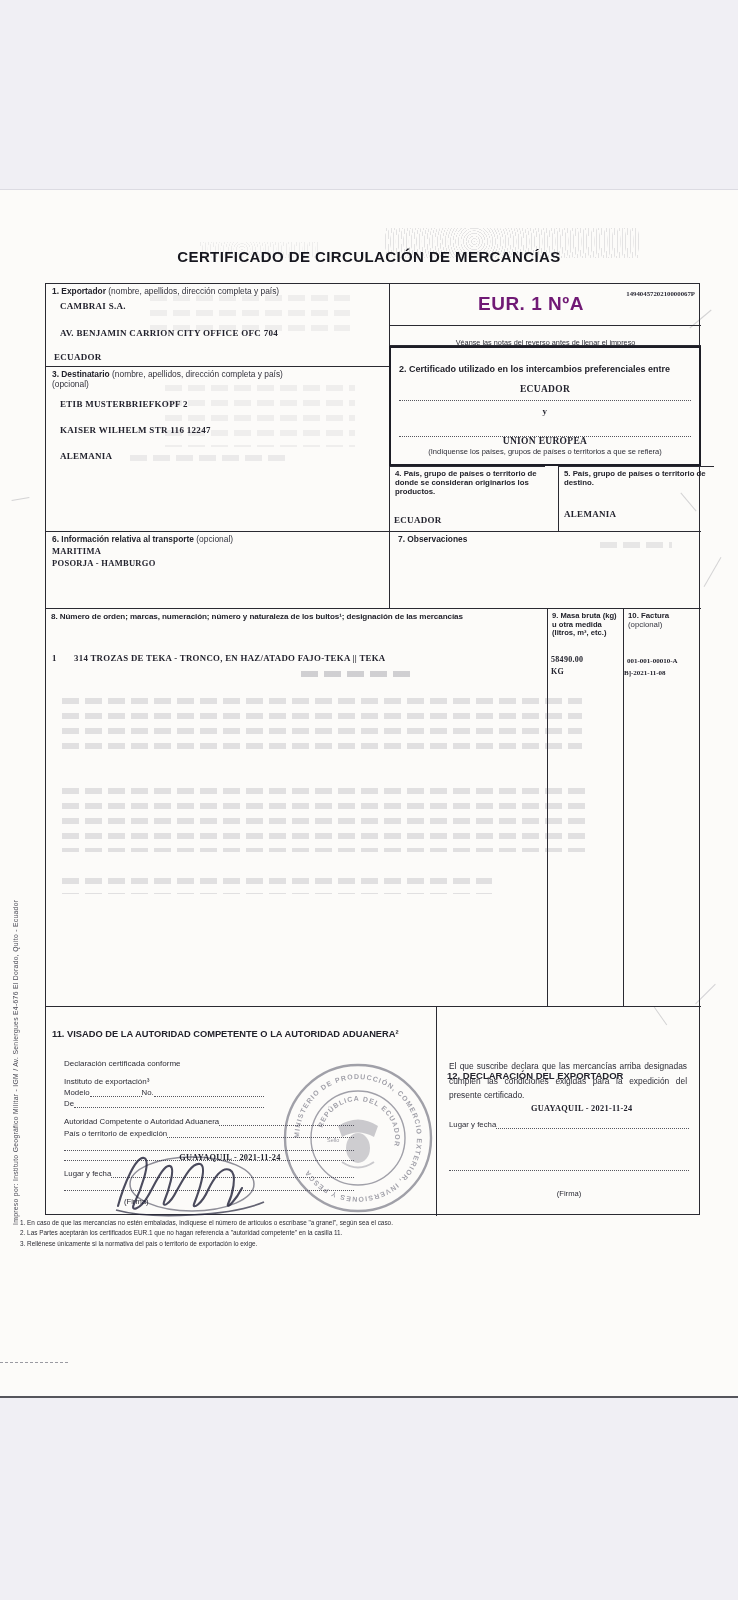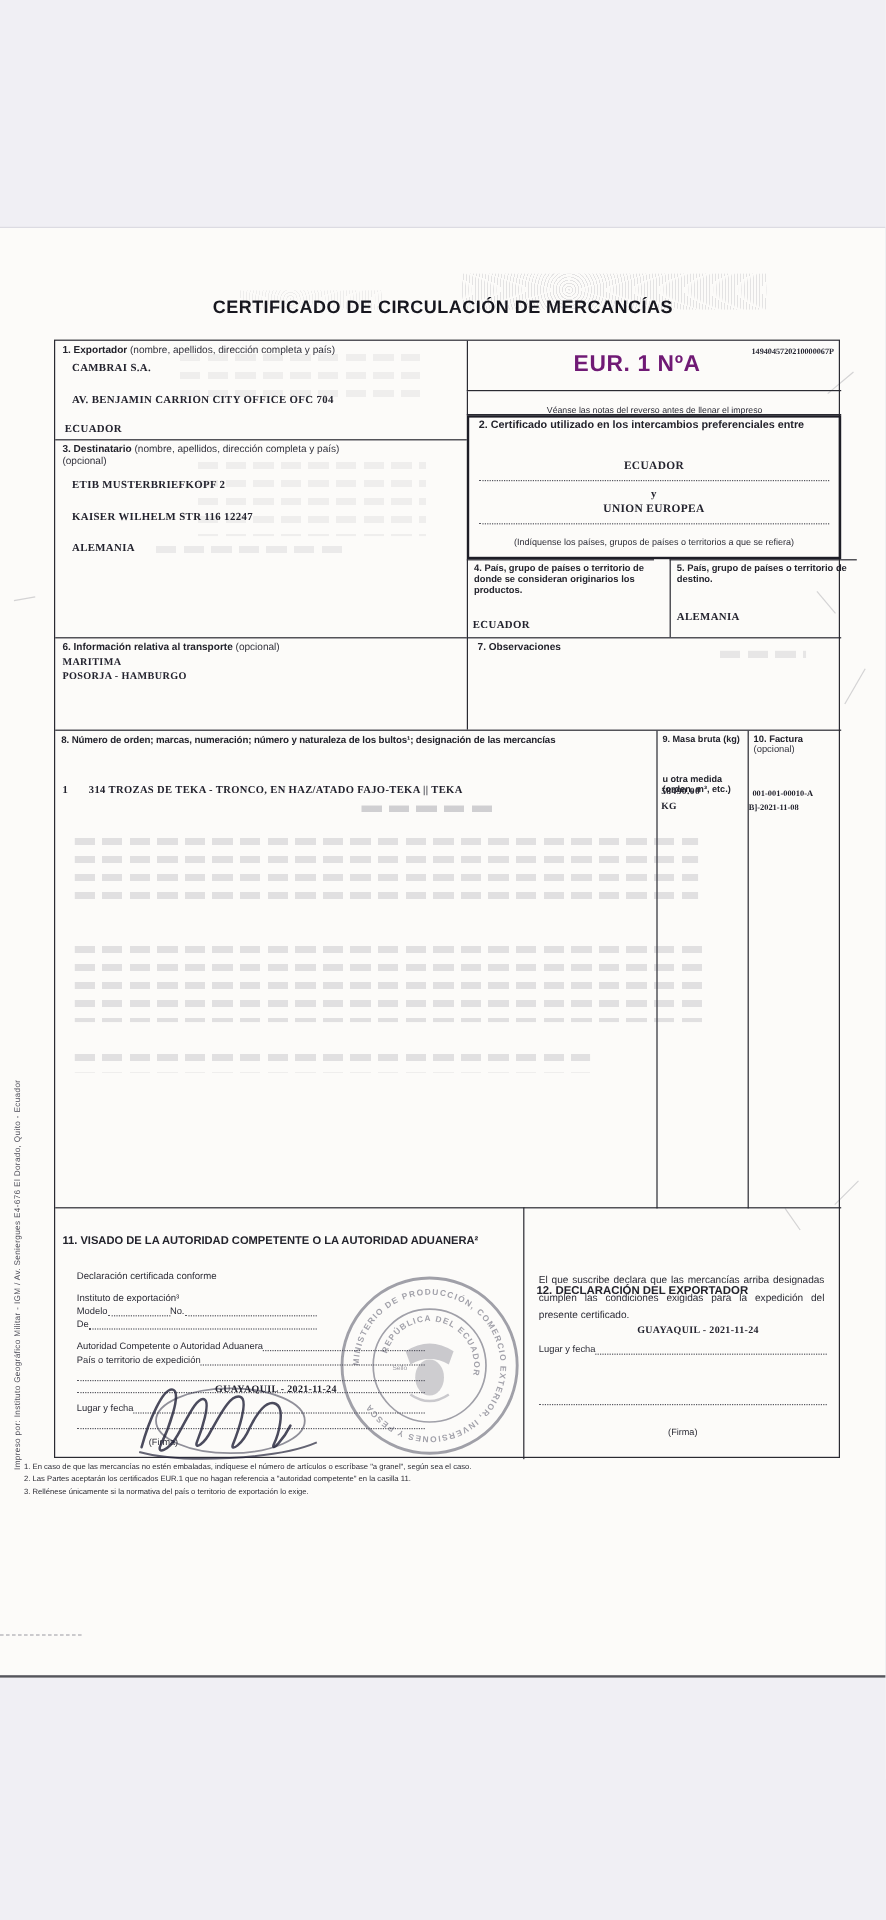--- a/index.html
+++ b/index.html
@@ -76,26 +76,26 @@
 
     <div class="cell bl bb" style="left:343px;top:0;width:312px;height:42px;">
       <div class="abs eur-title" style="left:88px;top:9px;">EUR. 1 NºA</div>
       <div class="abs serial" style="right:6px;top:6px;">1494045720210000067P</div>
     </div>
 
     <div class="cell bl bb ctr" style="left:343px;top:42px;width:312px;height:20px;padding-top:5px;">
       <span class="tiny">Véanse las notas del reverso antes de llenar el impreso</span>
     </div>
 
-    <div class="cell bl b2" style="left:343px;top:62px;width:312px;height:120px;padding:1px 8px;">
+    <div class="cell bl b2" style="left:343px;top:62px;width:312px;height:120px;padding:16px 8px;">
       <div class="lab" style="font-size:9px;width:290px;">2. Certificado utilizado en los intercambios preferenciales entre</div>
       <div class="abs val ctr" style="left:0;top:36px;width:100%;font-size:9.5px;">ECUADOR</div>
       <div class="abs dotline" style="left:8px;top:52px;width:292px;"></div>
       <div class="abs val ctr" style="left:0;top:58px;width:100%;">y</div>
-      <div class="abs val ctr" style="left:0;top:72px;width:100%;font-size:9.5px;">UNION EUROPEA</div>
+      <div class="abs val ctr" style="left:0;top:88px;width:100%;font-size:9.5px;">UNION EUROPEA</div>
       <div class="abs dotline" style="left:8px;top:88px;width:292px;"></div>
       <div class="abs tiny ctr" style="left:0;top:99px;width:100%;font-size:7.5px;">(Indíquense los países, grupos de países o territorios a que se refiera)</div>
     </div>
 
     <div class="cell bt" style="left:0;top:82px;width:343px;height:165px;padding:3px 6px;">
       <div class="lab">
         <span>3. Destinatario</span>
         <span class="paren">(nombre, apellidos, dirección completa y país)</span>
       </div>
       <div class="lab paren">(opcional)</div>
@@ -129,22 +129,22 @@
 
     <div class="cell bt" style="left:0;top:324px;width:655px;height:398px;">
       <div class="cell" style="left:0;top:0;width:501px;height:398px;padding:3px 5px;">
         <div class="lab" style="font-size:8.1px;letter-spacing:-.1px;">8. Número de orden; marcas, numeración; número y naturaleza de los bultos¹; designación de las mercancías</div>
         <div class="val abs" style="left:6px;top:44px;font-size:8.8px;">1</div>
         <div class="val abs" style="left:28px;top:44px;font-size:8.8px;">314 TROZAS DE TEKA - TRONCO, EN HAZ/ATADO FAJO-TEKA || TEKA</div>
         <div class="abs ghostlines" style="left:255px;top:62px;width:110px;height:13px;opacity:.26;"></div>
       </div>
       <div class="cell bl" style="left:501px;top:0;width:76px;height:398px;padding:3px 4px;">
         <div class="lab" style="font-size:7.6px;">9. Masa bruta (kg)</div>
-        <div class="lab" style="font-size:7.6px;margin-top:25px;">u otra medida</div>
-        <div class="lab" style="font-size:7.6px;">(orden, m³, etc.)</div>
+        <div class="lab" style="font-size:7.6px;">u otra medida</div>
+        <div class="lab" style="font-size:7.6px;">(litros, m³, etc.)</div>
         <div class="val abs" style="left:3px;top:46px;font-size:8px;">58490.00</div>
         <div class="val abs" style="left:3px;top:58px;font-size:8px;">KG</div>
       </div>
       <div class="cell bl" style="left:577px;top:0;width:78px;height:398px;padding:3px 4px;">
         <div class="lab" style="font-size:7.8px;">10. Factura</div>
         <div class="lab paren" style="font-size:7.8px;">(opcional)</div>
         <div class="val abs" style="left:3px;top:48px;font-size:7px;letter-spacing:0;">001-001-00010-A</div>
         <div class="val abs" style="left:0px;top:60px;font-size:7px;letter-spacing:0;">B]-2021-11-08</div>
       </div>
     </div>

